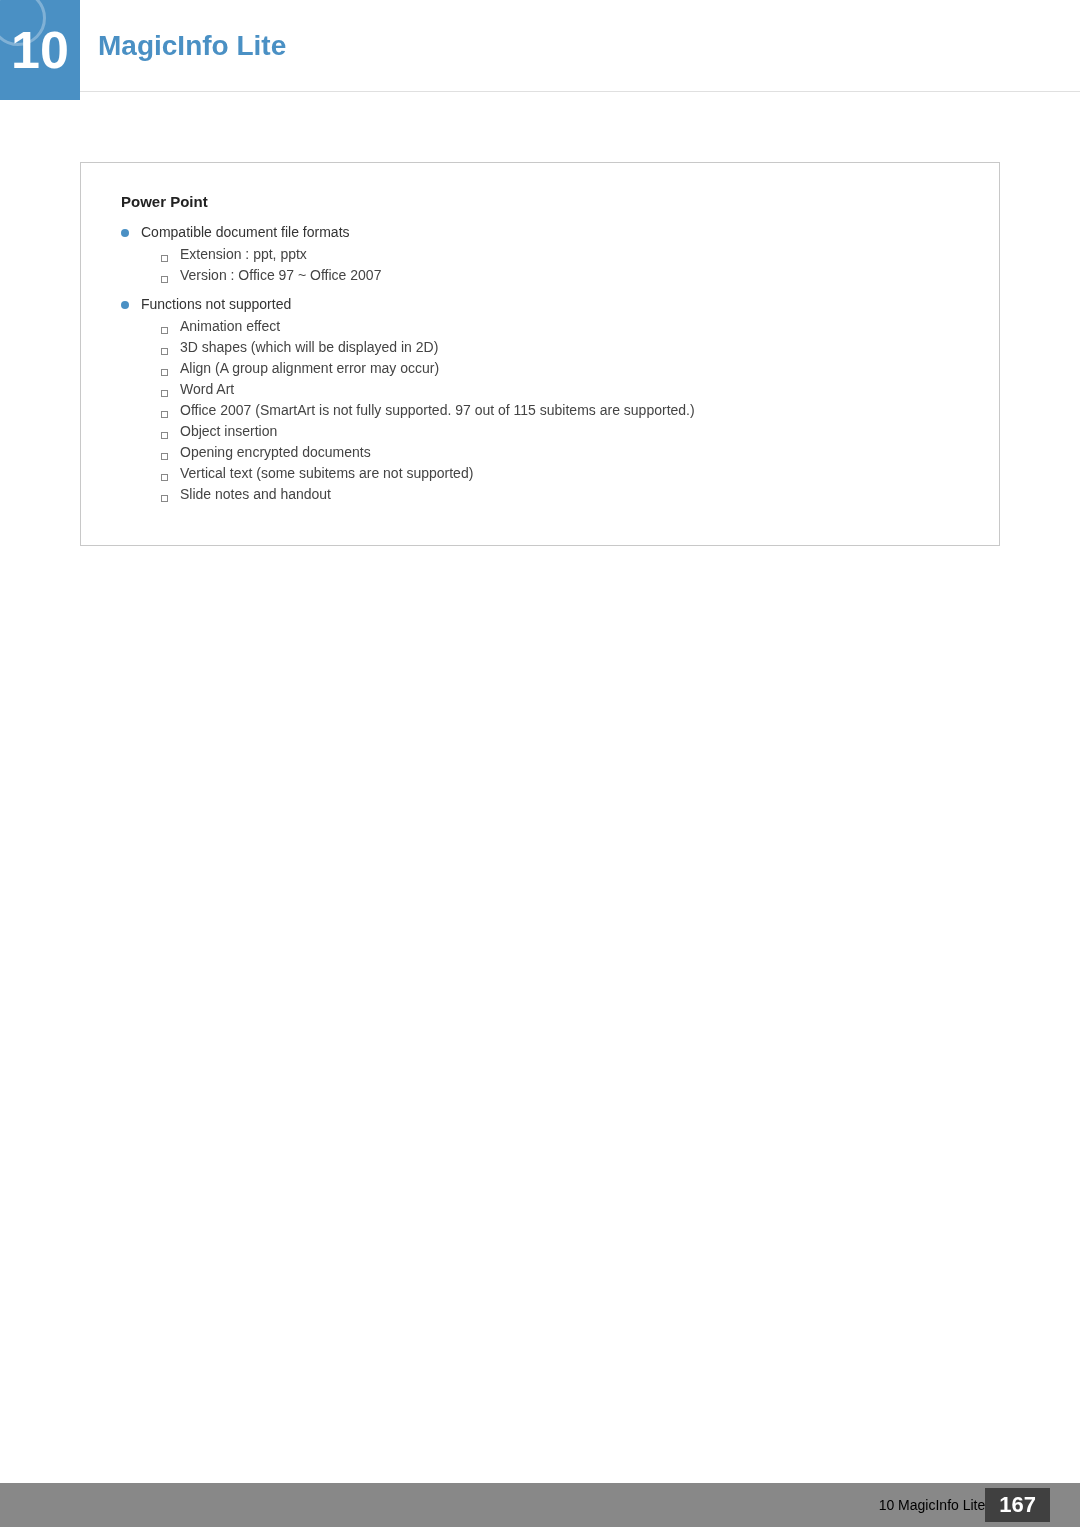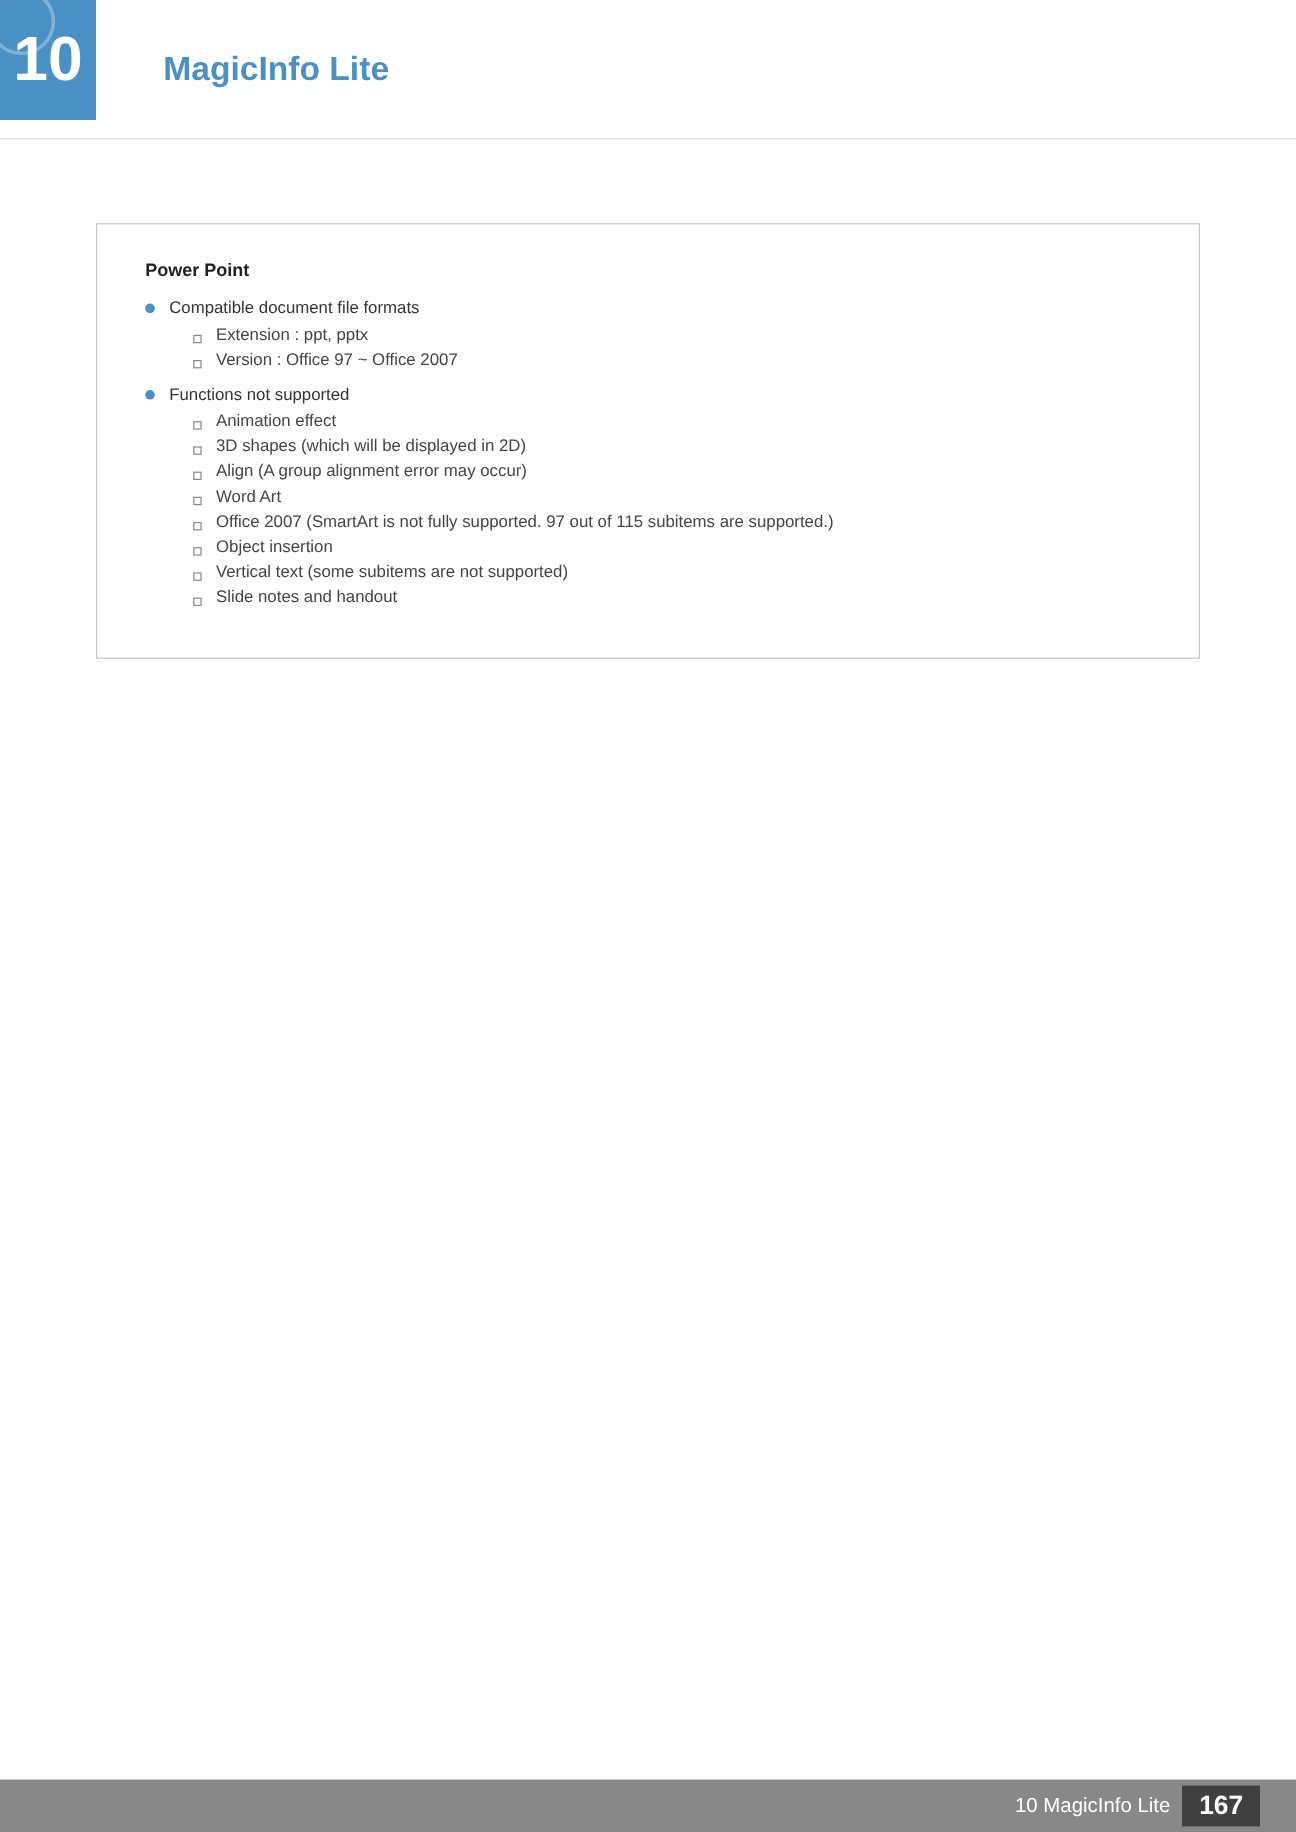--- a/index.html
+++ b/index.html
@@ -15,26 +15,26 @@
       font-family: Arial, sans-serif;
       font-size: 15px;
       color: #333333;
       position: relative;
       overflow: hidden;
     }
 
     
     .header {
       position: relative;
-      height: 116px;
+      height: 92px;
       background: #ffffff;
       border-bottom: 1px solid #e0e0e0;
       display: flex;
       align-items: center;
-      padding-left: 116px;
+      padding-left: 78px;
     }
 
     .header-number-block {
       position: absolute;
       left: 0;
       top: 0;
       width: 80px;
       height: 100px;
       background: #4a90c4;
       display: flex;
@@ -152,23 +152,22 @@
       right: 0;
       height: 44px;
       background: #888888;
       display: flex;
       align-items: center;
       justify-content: flex-end;
       padding-right: 30px;
     }
 
     .footer-text {
-      color: #ffffff;
-      font-size: 17px;
-      margin-right: 10px;
+      color: #000000;
+      font-size: 14px;
     }
 
     .footer-page {
       background: #404040;
       color: #ffffff;
       font-size: 22px;
       font-weight: bold;
       padding: 4px 14px;
       min-width: 55px;
       text-align: center;
@@ -249,20 +248,24 @@
               <li>
                 <span class="sub-bullet"></span>
                 <span class="sub-text">Office 2007 (SmartArt is not fully supported. 97 out of 115 subitems are supported.)</span>
               </li>
               <li>
                 <span class="sub-bullet"></span>
                 <span class="sub-text">Object insertion</span>
               </li>
               <li>
                 <span class="sub-bullet"></span>
+                <span class="sub-text">Opening encrypted documents</span>
+              </li>
+              <li>
+                <span class="sub-bullet"></span>
                 <span class="sub-text">Vertical text (some subitems are not supported)</span>
               </li>
               <li>
                 <span class="sub-bullet"></span>
                 <span class="sub-text">Slide notes and handout</span>
               </li>
             </ul>
         </div>
       </li>
     </ul>

